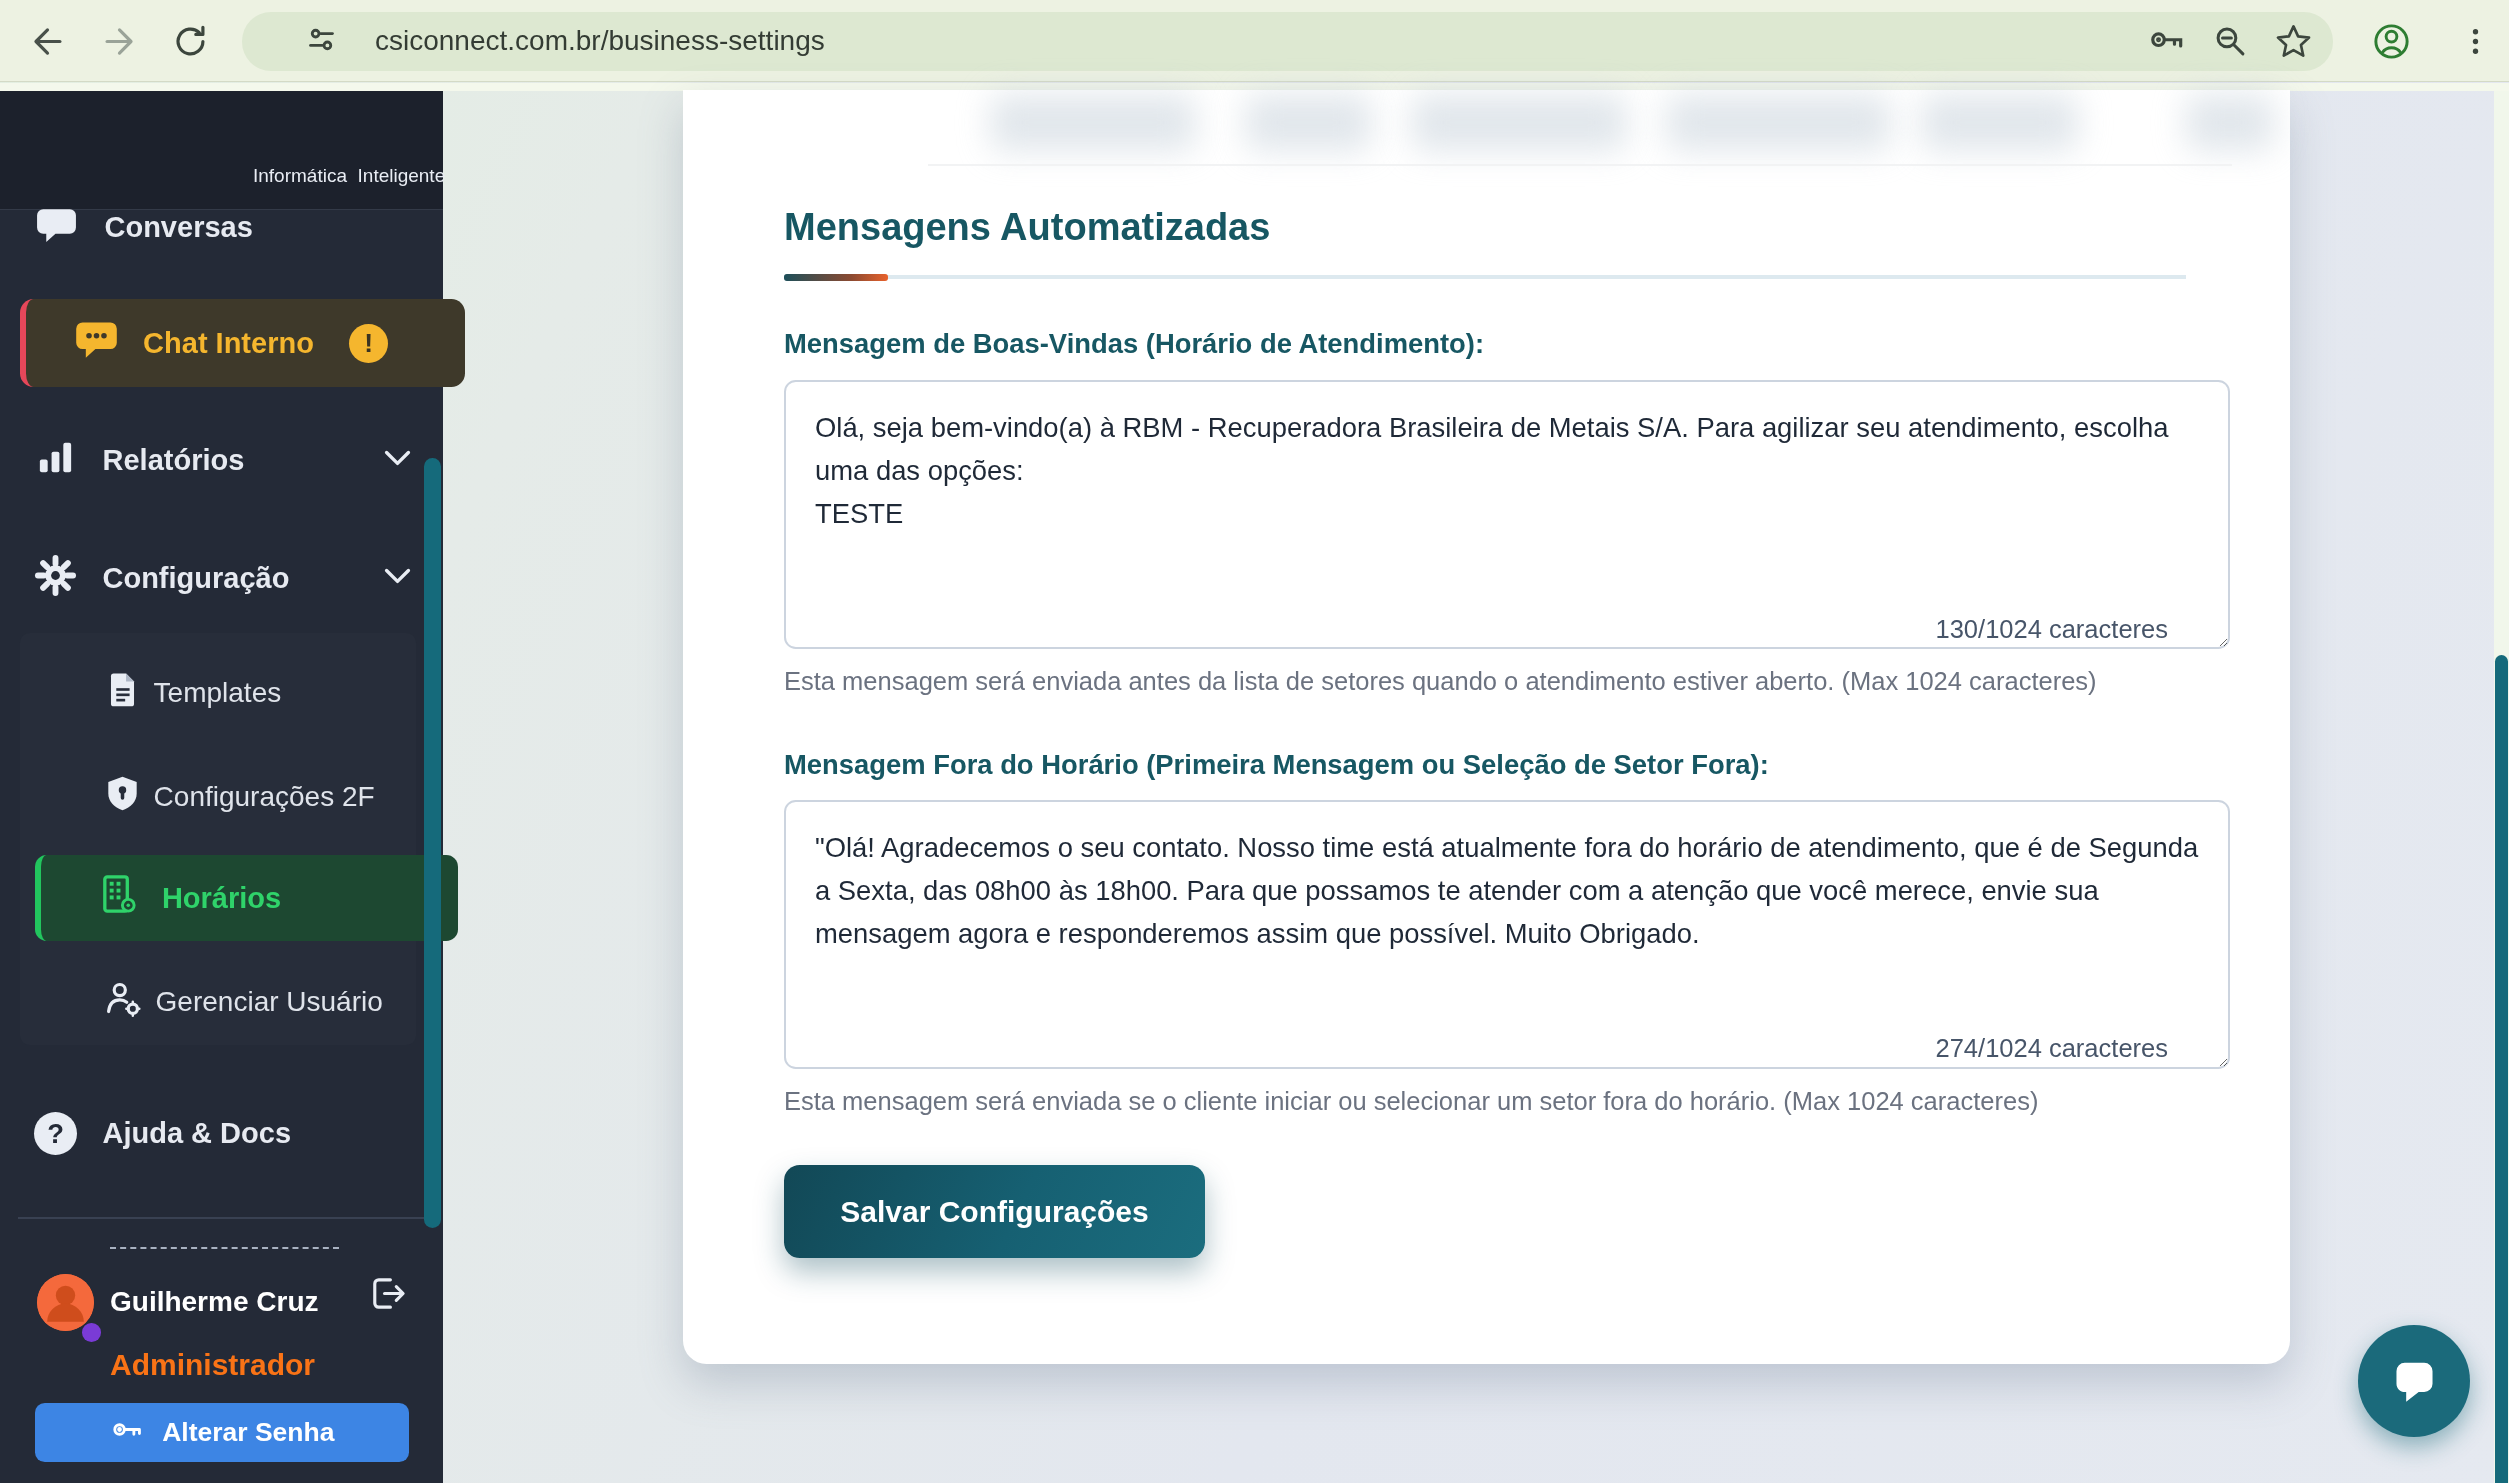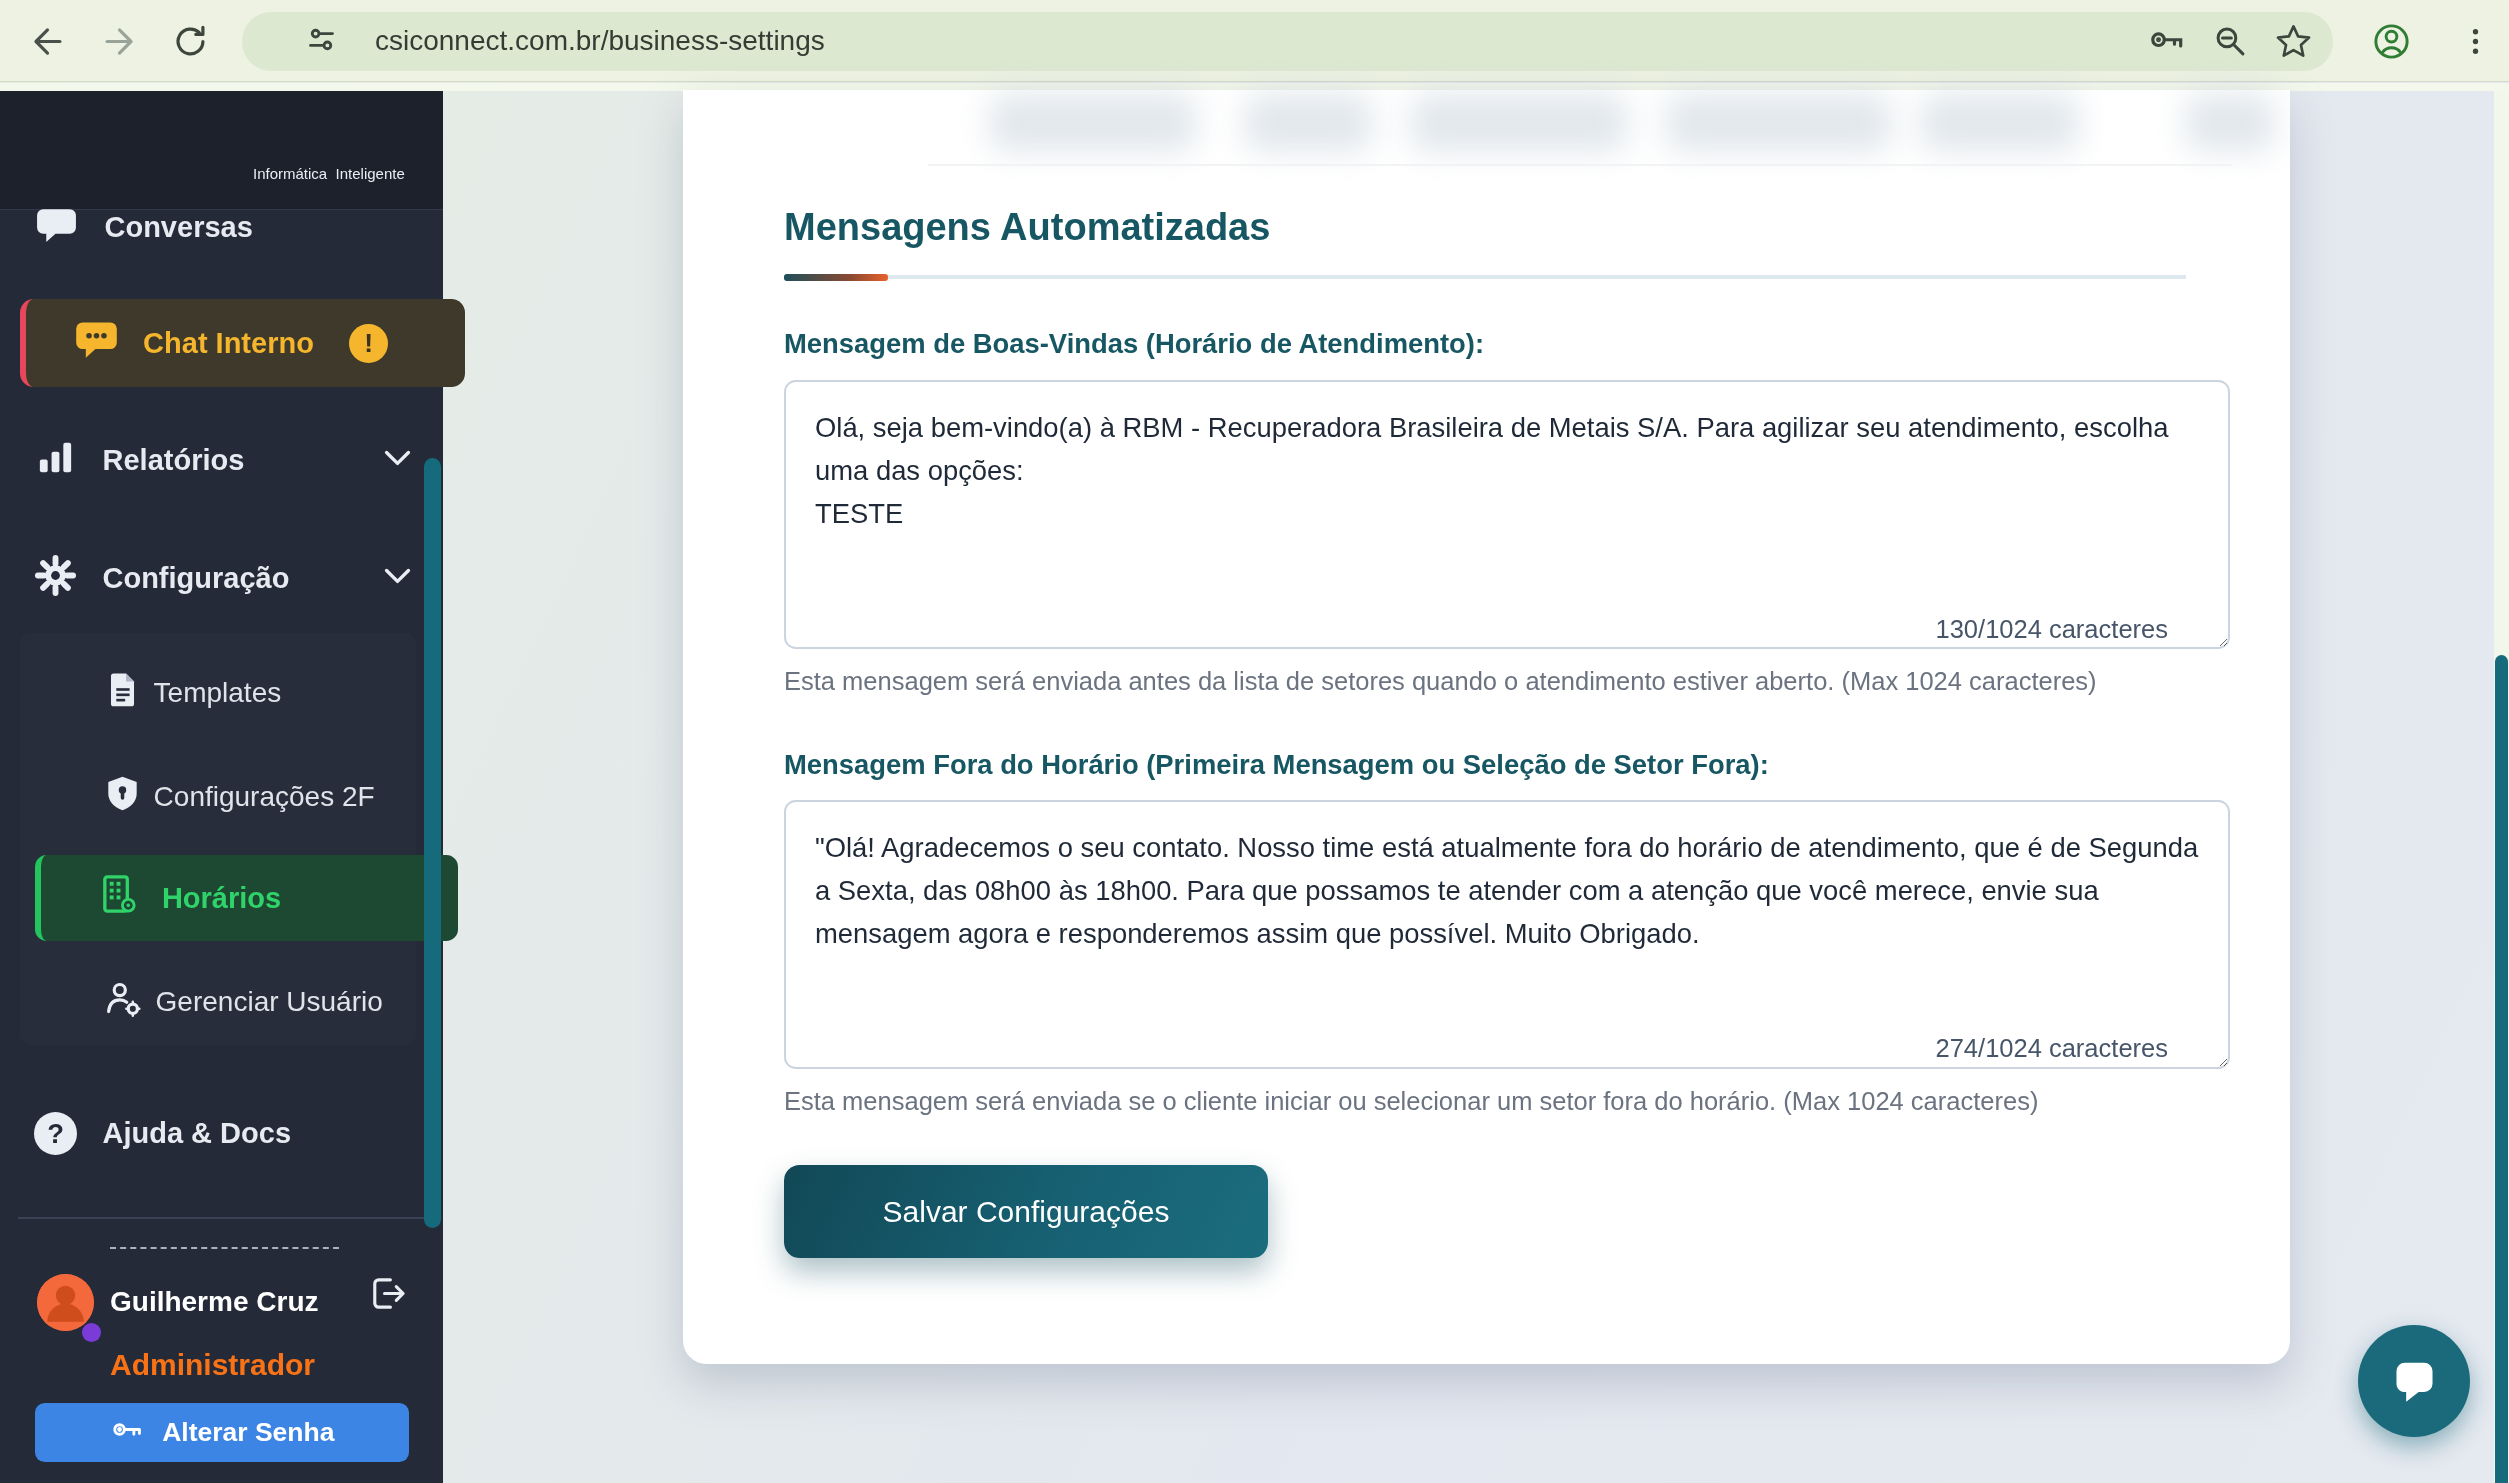--- a/index.html
+++ b/index.html
@@ -12,21 +12,21 @@
   .chrome-band{left:0;top:83px;width:2509px;height:7.8px;background:#f4f8ec;}
   .chrome .icon-btn{position:absolute;top:19.6px;width:43px;height:43px;display:flex;align-items:center;justify-content:center;border-radius:50%;}
   .omnibox{position:absolute;left:242px;top:11.8px;width:2091px;height:59px;background:#dde8d1;border-radius:29px;}
   .url-text{position:absolute;left:375px;top:0;height:82px;line-height:82px;font-size:28px;color:#343c34;}
 
   
   .sidebar{left:0;top:91px;width:443px;height:1393px;background:#242a37;}
   .logo-block{position:absolute;left:0;top:0;width:443px;height:118px;background:#1c212c;border-bottom:1px solid #333a48;}
   .brand-row{position:absolute;left:98px;top:17.6px;display:flex;align-items:center;}
   .brand-name{color:#a6cf38;font-size:43px;font-weight:700;letter-spacing:1px;margin-left:9.8px;}
-  .brand-tagline{position:absolute;left:253px;top:74px;color:#e9edf4;font-size:15px;white-space:pre;}
+  .brand-tagline{position:absolute;left:253px;top:74px;color:#e9edf4;font-size:19px;white-space:pre;}
   .nav-row{position:absolute;left:0;width:443px;height:61px;display:flex;align-items:center;gap:25.5px;padding-left:34px;color:#e7eaf1;font-size:29px;font-weight:600;cursor:pointer;}
   .nav-row .chev{margin-left:auto;margin-right:61px;}
   .pill-chat{position:absolute;left:19.6px;top:208px;width:392px;height:88px;background:#3e392a;border-left:6.9px solid #e6475a;border-radius:13.7px;display:flex;align-items:center;gap:23.5px;padding-left:47px;color:#f5b62e;font-size:29px;font-weight:700;cursor:pointer;}
   .badge{width:39px;height:39px;border-radius:50%;background:#f5b62e;color:#3a3322;font-size:26.5px;font-weight:800;display:flex;align-items:center;justify-content:center;margin-left:11.8px;}
   .subpanel{position:absolute;left:19.6px;top:542px;width:396px;height:412px;background:#272d3a;border-radius:9.8px;}
   .sub-row{position:absolute;left:0;width:396px;height:61px;display:flex;align-items:center;gap:12px;padding-left:83px;color:#dfe3ea;font-size:28px;font-weight:500;white-space:nowrap;overflow:hidden;cursor:pointer;}
   .pill-active{position:absolute;left:15.7px;top:222px;width:361px;height:86px;background:#1d4831;border-left:6.9px solid #22c55e;border-radius:11.8px;display:flex;align-items:center;gap:21.6px;padding-left:56px;color:#2fd36a;font-size:29px;font-weight:700;cursor:pointer;}
   .help-circ{width:43px;height:43px;border-radius:50%;background:#e9edf4;color:#242a37;font-size:27.4px;font-weight:800;display:flex;align-items:center;justify-content:center;}
   .side-divider{position:absolute;left:17.6px;top:1126px;width:406px;height:2px;background:#394152;}
   .dashed-line{position:absolute;left:110px;top:1156px;width:229px;border-top:2px dashed #a9b2c1;}
@@ -42,23 +42,23 @@
   .card{left:683px;top:90px;width:1607px;height:1274px;background:#ffffff;border-radius:0 0 23.5px 23.5px;box-shadow:0 19.6px 44px rgba(107,124,147,.30);}
   .smudge{position:absolute;top:3.9px;height:57px;background:#c9d3dc;filter:blur(15.7px);opacity:.55;border-radius:11.8px;}
   .faint-line{position:absolute;left:245px;top:74px;width:1304px;height:2px;background:#f2f3f4;}
   .page-title{position:absolute;left:101px;top:116px;color:#175763;font-size:38px;font-weight:700;}
   .title-rule{position:absolute;left:101px;top:185px;width:1402px;height:3.9px;background:#dde9ef;}
   .title-accent{position:absolute;left:101px;top:184px;width:104px;height:6.9px;border-radius:2.9px;background:linear-gradient(90deg,#1d4f5a 0%,#8c4a31 65%,#e8622c 100%);}
   .field-label{position:absolute;left:101px;color:#175763;font-size:27.4px;font-weight:700;}
   .msg-area{position:absolute;left:101px;width:1384px;height:218px;border:2px solid #ccd4df;border-radius:11.8px;padding:23.5px 29px;font-family:"Liberation Sans",sans-serif;font-size:27.4px;line-height:43px;color:#1f2937;resize:both;outline:none;}
   .counter{position:absolute;left:101px;width:1384px;text-align:right;color:#475569;font-size:25.5px;}
   .helper{position:absolute;left:101px;color:#6b7280;font-size:25.5px;}
-  .save-btn{position:absolute;left:101px;top:1075px;width:484px;height:93px;border:none;border-radius:15.7px;
+  .save-btn{position:absolute;left:101px;top:1075px;width:421px;height:93px;border:none;border-radius:15.7px;
     background:linear-gradient(115deg,#124856 0%,#166072 55%,#1b6d7e 100%);
-    color:#fff;font-size:30px;font-weight:400;font-family:"Liberation Sans",sans-serif;
+    color:#fff;font-size:30px;font-weight:700;font-family:"Liberation Sans",sans-serif;
     box-shadow:0 13.7px 29px rgba(19,78,94,.35);cursor:pointer;}
 
   
   .fab{left:2358px;top:1325px;width:112px;height:112px;border-radius:50%;background:#1b6a7b;box-shadow:0 9.8px 23.5px rgba(27,106,123,.45);display:flex;align-items:center;justify-content:center;cursor:pointer;}
   .page-track{left:2494px;top:91px;width:14.7px;height:1393px;background:#f1f7eb;}
   .page-thumb{left:2495px;top:655px;width:12.7px;height:829px;background:#156a7b;border-radius:7.8px 7.8px 0 0;cursor:pointer;}
 </style>
 </head>
 <body>
 

